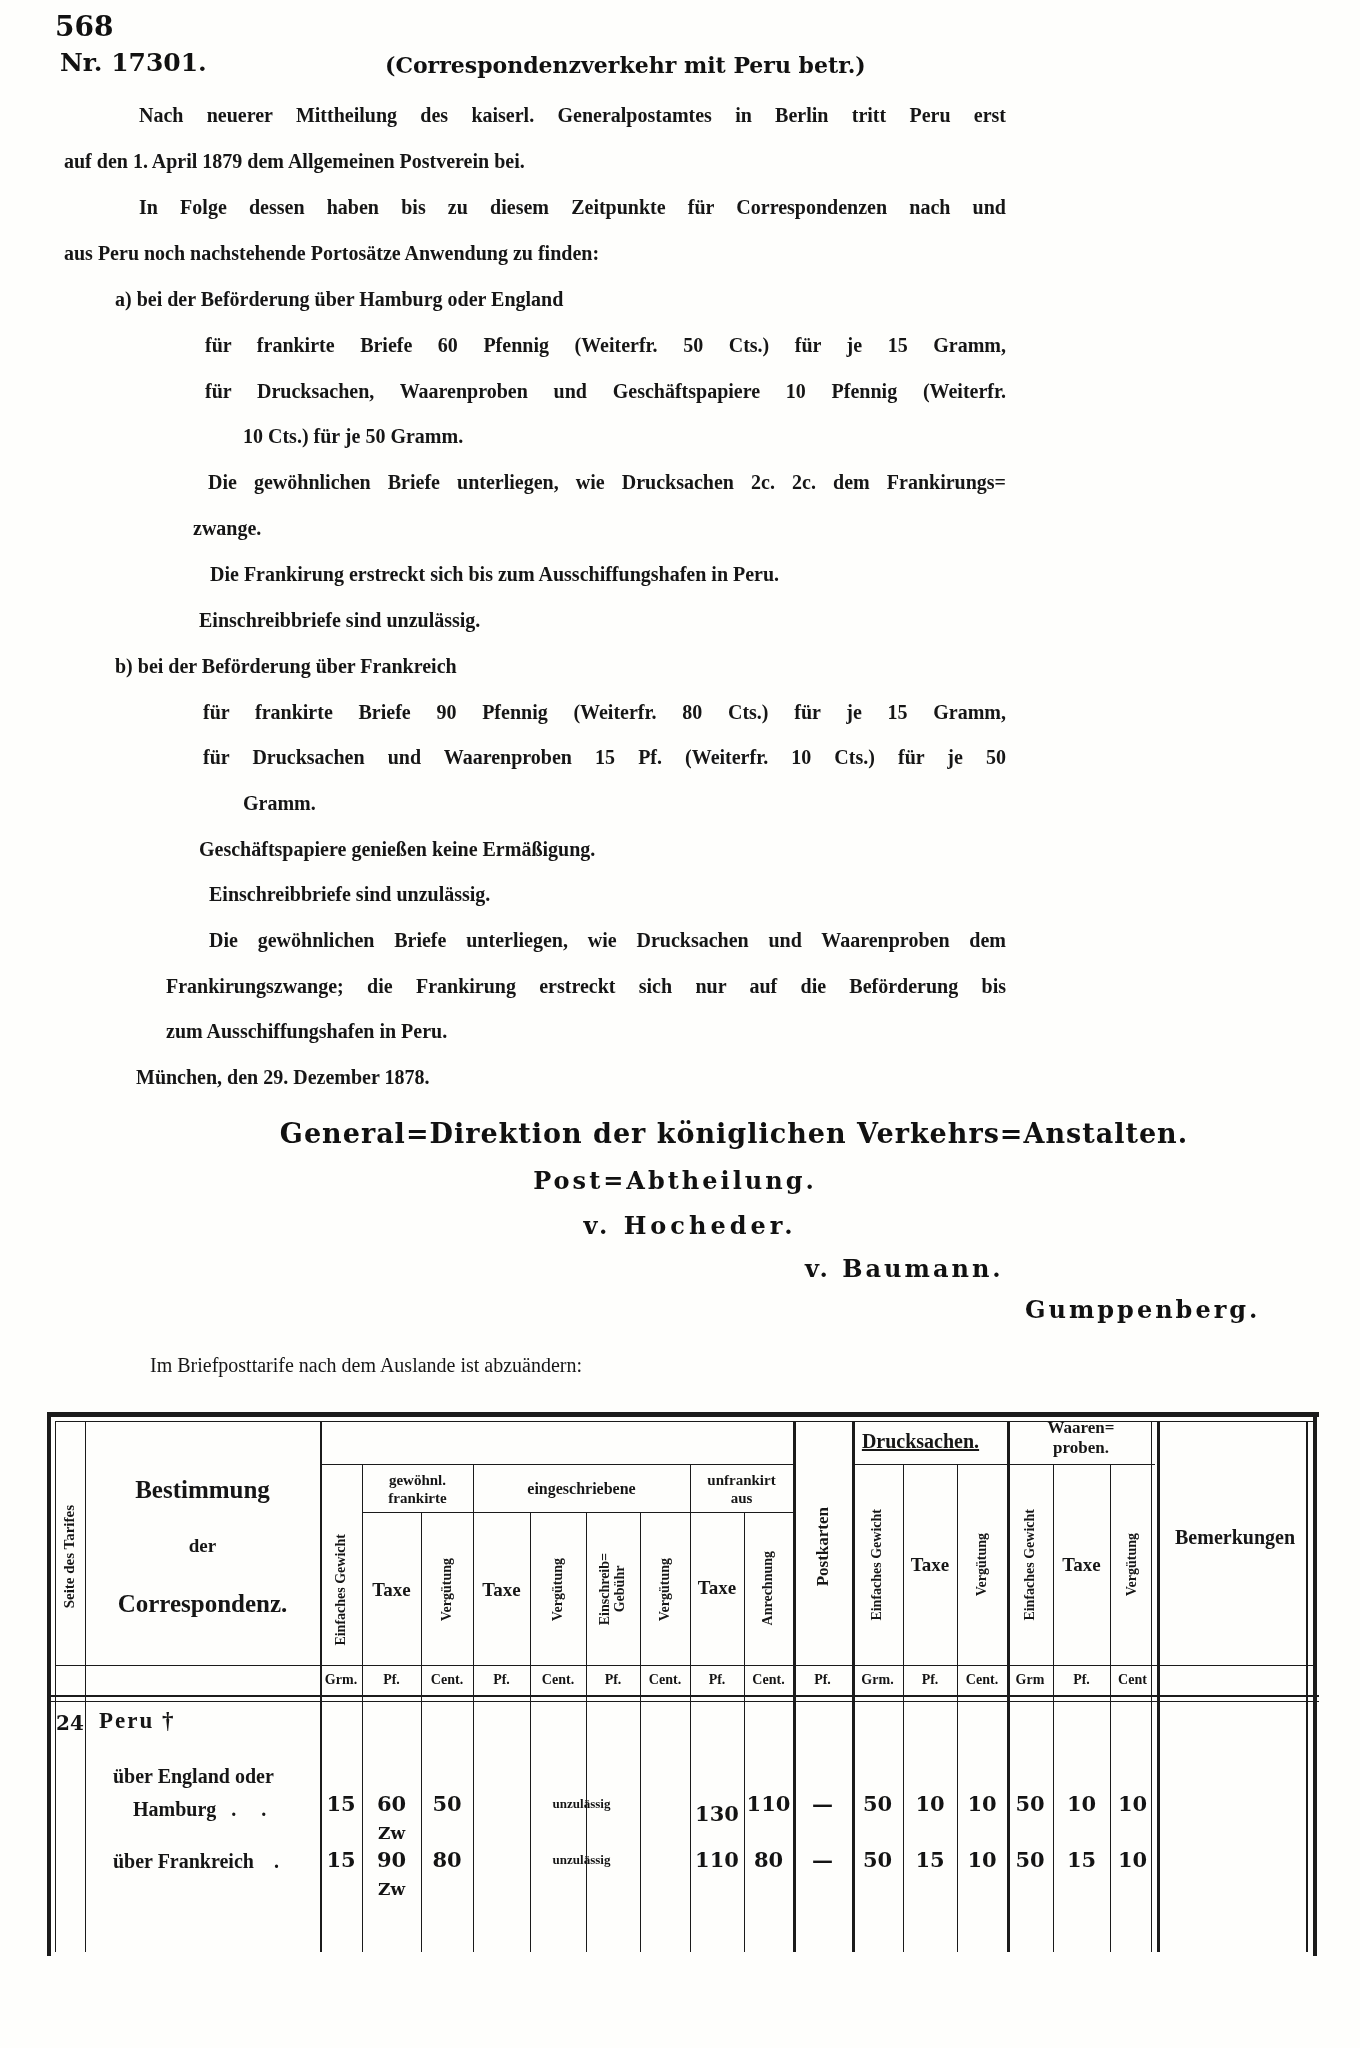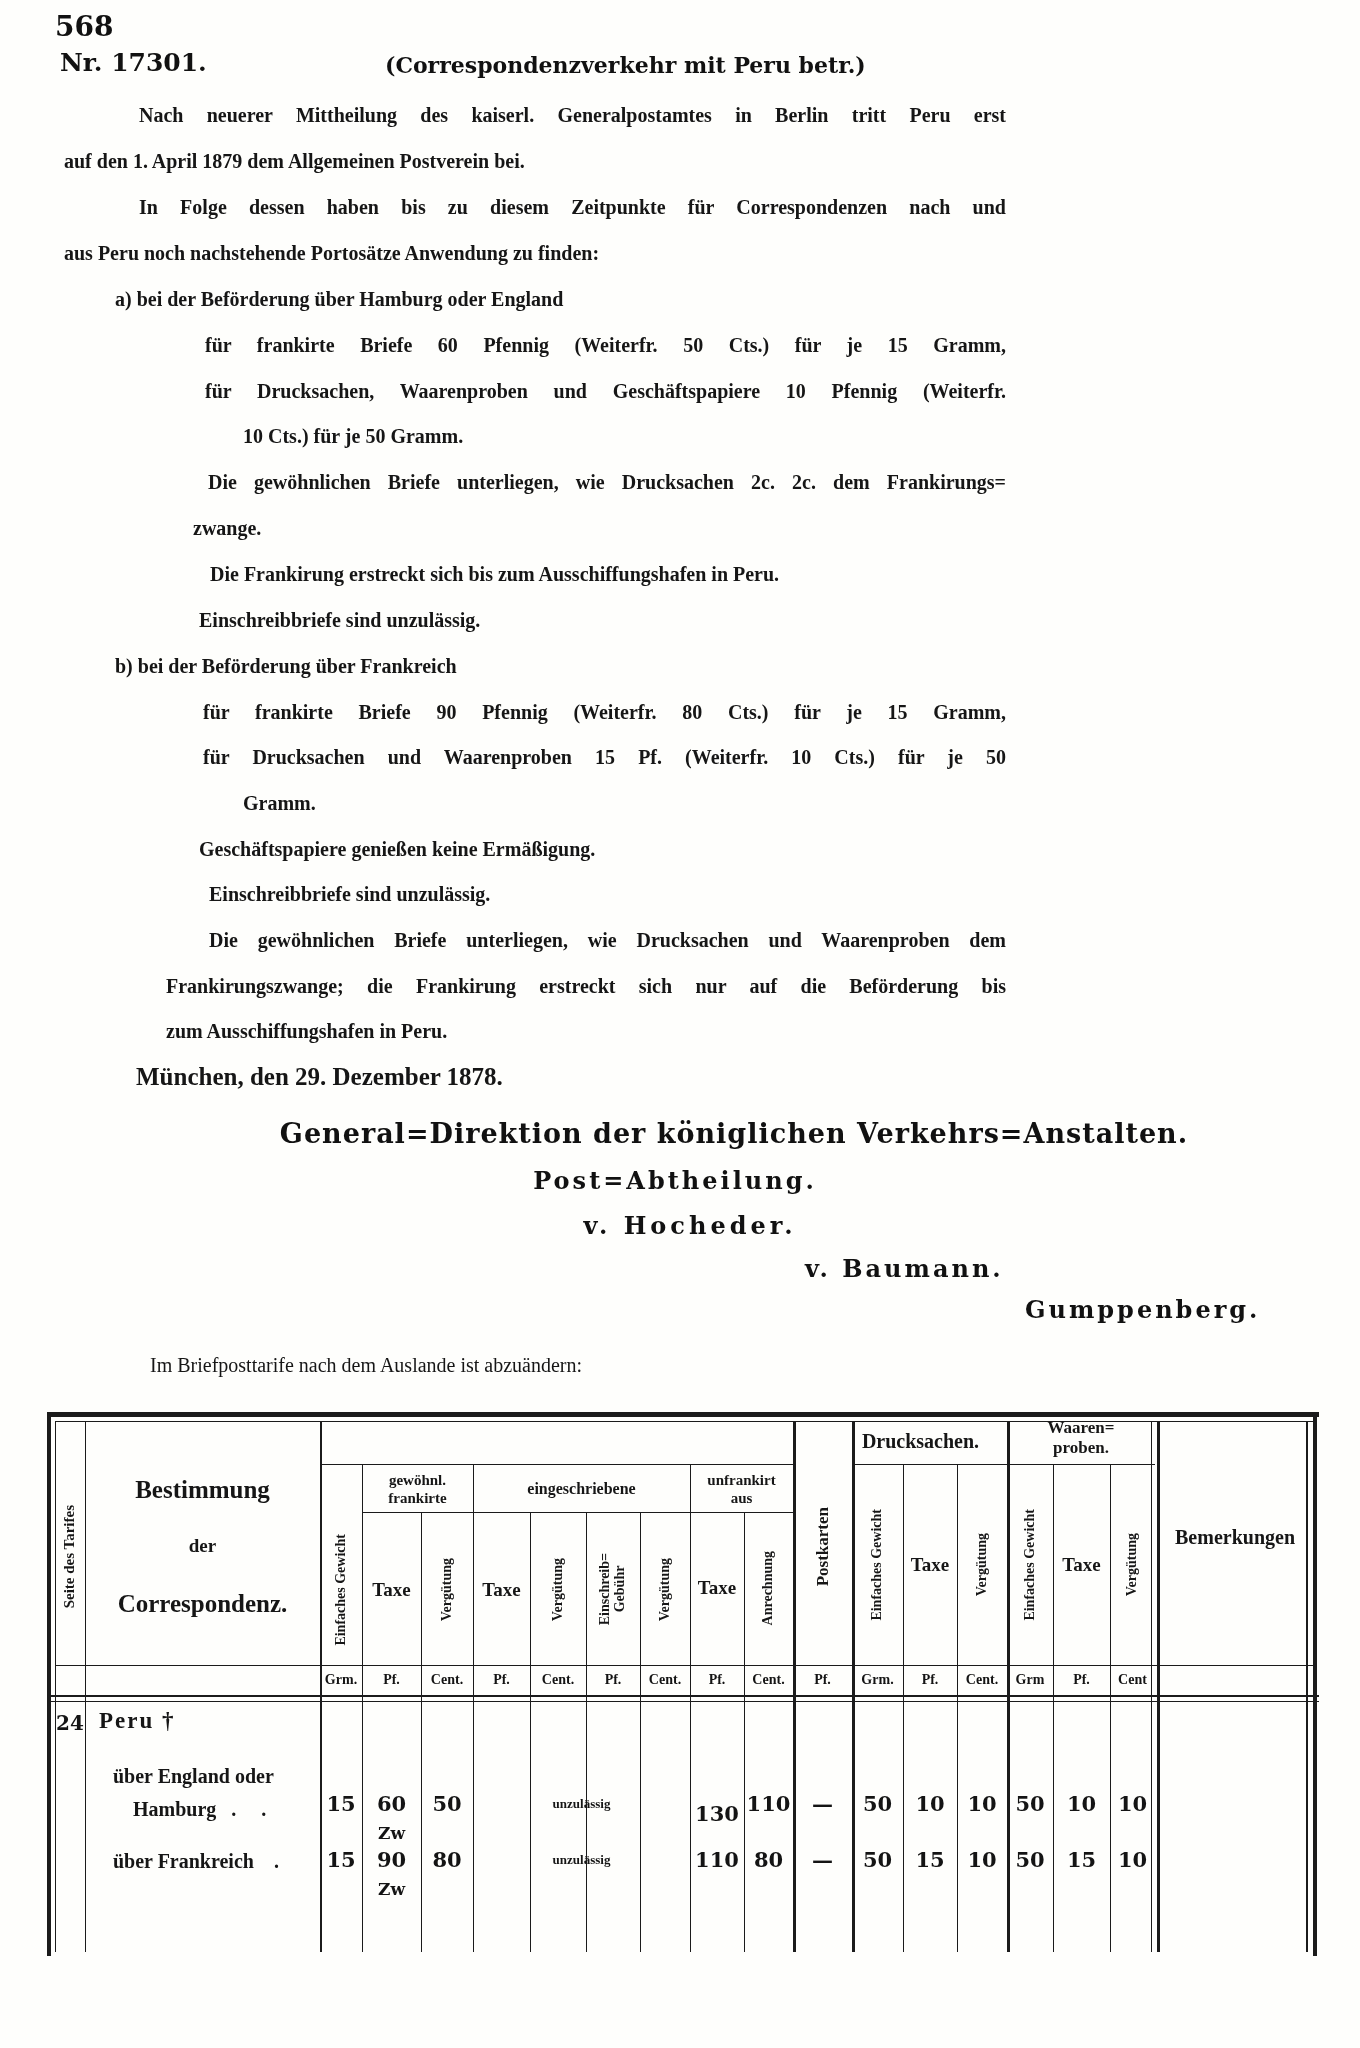--- a/index.html
+++ b/index.html
@@ -43,21 +43,21 @@
   <div class="abs fr bl" style="left:199px;top:605px;">Einschreibbriefe sind unzulässig.</div>
   <div class="abs fr bl" style="left:115px;top:651px;">b) bei der Beförderung über Frankreich</div>
   <div class="abs fr bl just" style="left:203px;right:354px;top:697px;">für frankirte Briefe 90 Pfennig (Weiterfr. 80 Cts.) für je 15 Gramm,</div>
   <div class="abs fr bl just" style="left:203px;right:354px;top:742px;">für Drucksachen und Waarenproben 15 Pf. (Weiterfr. 10 Cts.) für je 50</div>
   <div class="abs fr bl" style="left:243px;top:788px;">Gramm.</div>
   <div class="abs fr bl" style="left:199px;top:834px;">Geschäftspapiere genießen keine Ermäßigung.</div>
   <div class="abs fr bl" style="left:209px;top:879px;">Einschreibbriefe sind unzulässig.</div>
   <div class="abs fr bl just" style="left:209px;right:354px;top:925px;">Die gewöhnlichen Briefe unterliegen, wie Drucksachen und Waarenproben dem</div>
   <div class="abs fr bl just" style="left:166px;right:354px;top:971px;">Frankirungszwange; die Frankirung erstreckt sich nur auf die Beförderung bis</div>
   <div class="abs fr bl" style="left:166px;top:1016px;">zum Ausschiffungshafen in Peru.</div>
-  <div class="abs fr bl" style="left:136px;top:1062px;font-size:25px;">München, den 29. Dezember 1878.</div>
+  <div class="abs fr bl" style="left:136px;top:1062px;font-size:20px;">München, den 29. Dezember 1878.</div>
 
   <div class="abs heavy ctr" style="left:228px;right:120px;top:1118px;font-size:27px;letter-spacing:1px;white-space:nowrap;">General=Direktion der königlichen Verkehrs=Anstalten.</div>
   <div class="abs heavy ctr" style="left:400px;width:550px;top:1166px;font-size:24px;letter-spacing:3px;">Post=Abtheilung.</div>
   <div class="abs heavy ctr" style="left:430px;width:520px;top:1211px;font-size:24px;letter-spacing:4px;">v. Hocheder.</div>
   <div class="abs heavy" style="left:805px;top:1254px;font-size:24px;letter-spacing:3px;">v. Baumann.</div>
   <div class="abs heavy" style="left:1025px;top:1295px;font-size:24px;letter-spacing:3px;">Gumppenberg.</div>
 
   <div class="abs fr" style="left:150px;top:1354px;font-size:20px;font-weight:400;">Im Briefposttarife nach dem Auslande ist abzuändern:</div>
 
   <div class="ttable">
@@ -129,21 +129,21 @@
       <span class="vtext hdr" style="font-size:14px;">Vergütung</span>
       </div>
     <div class="cell hdr" style="left:643px;width:54px;top:102px;height:148px;font-size:19px;">Taxe</div>
     <div class="cell" style="left:697px;width:49px;top:102px;height:148px;">
       <span class="vtext hdr" style="font-size:14px;">Anrechnung</span>
       </div>
     <div class="cell" style="left:746px;width:59px;top:30px;height:210px;">
       <span class="vtext hdr" style="font-size:17px;">Postkarten</span>
       </div>
 
-    <div class="cell hdr" style="left:805px;width:137px;top:10px;height:38px;font-size:20px;">Drucksachen.</div>
+    <div class="cell hdr" style="left:805px;width:137px;top:10px;height:38px;font-size:20px;text-decoration:underline;">Drucksachen.</div>
     <div class="cell" style="left:805px;width:51px;top:60px;height:185px;">
       <span class="vtext hdr" style="font-size:14px;">Einfaches Gewicht</span>
       </div>
     <div class="cell hdr" style="left:856px;width:54px;top:60px;height:185px;font-size:19px;">Taxe</div>
     <div class="cell" style="left:910px;width:50px;top:60px;height:185px;">
       <span class="vtext hdr" style="font-size:14px;">Vergütung</span>
       </div>
 
     <div class="cell hdr" style="left:960px;width:148px;top:2px;height:48px;font-size:17px;white-space:pre-line;line-height:1.2;">Waaren=
 proben.</div>

